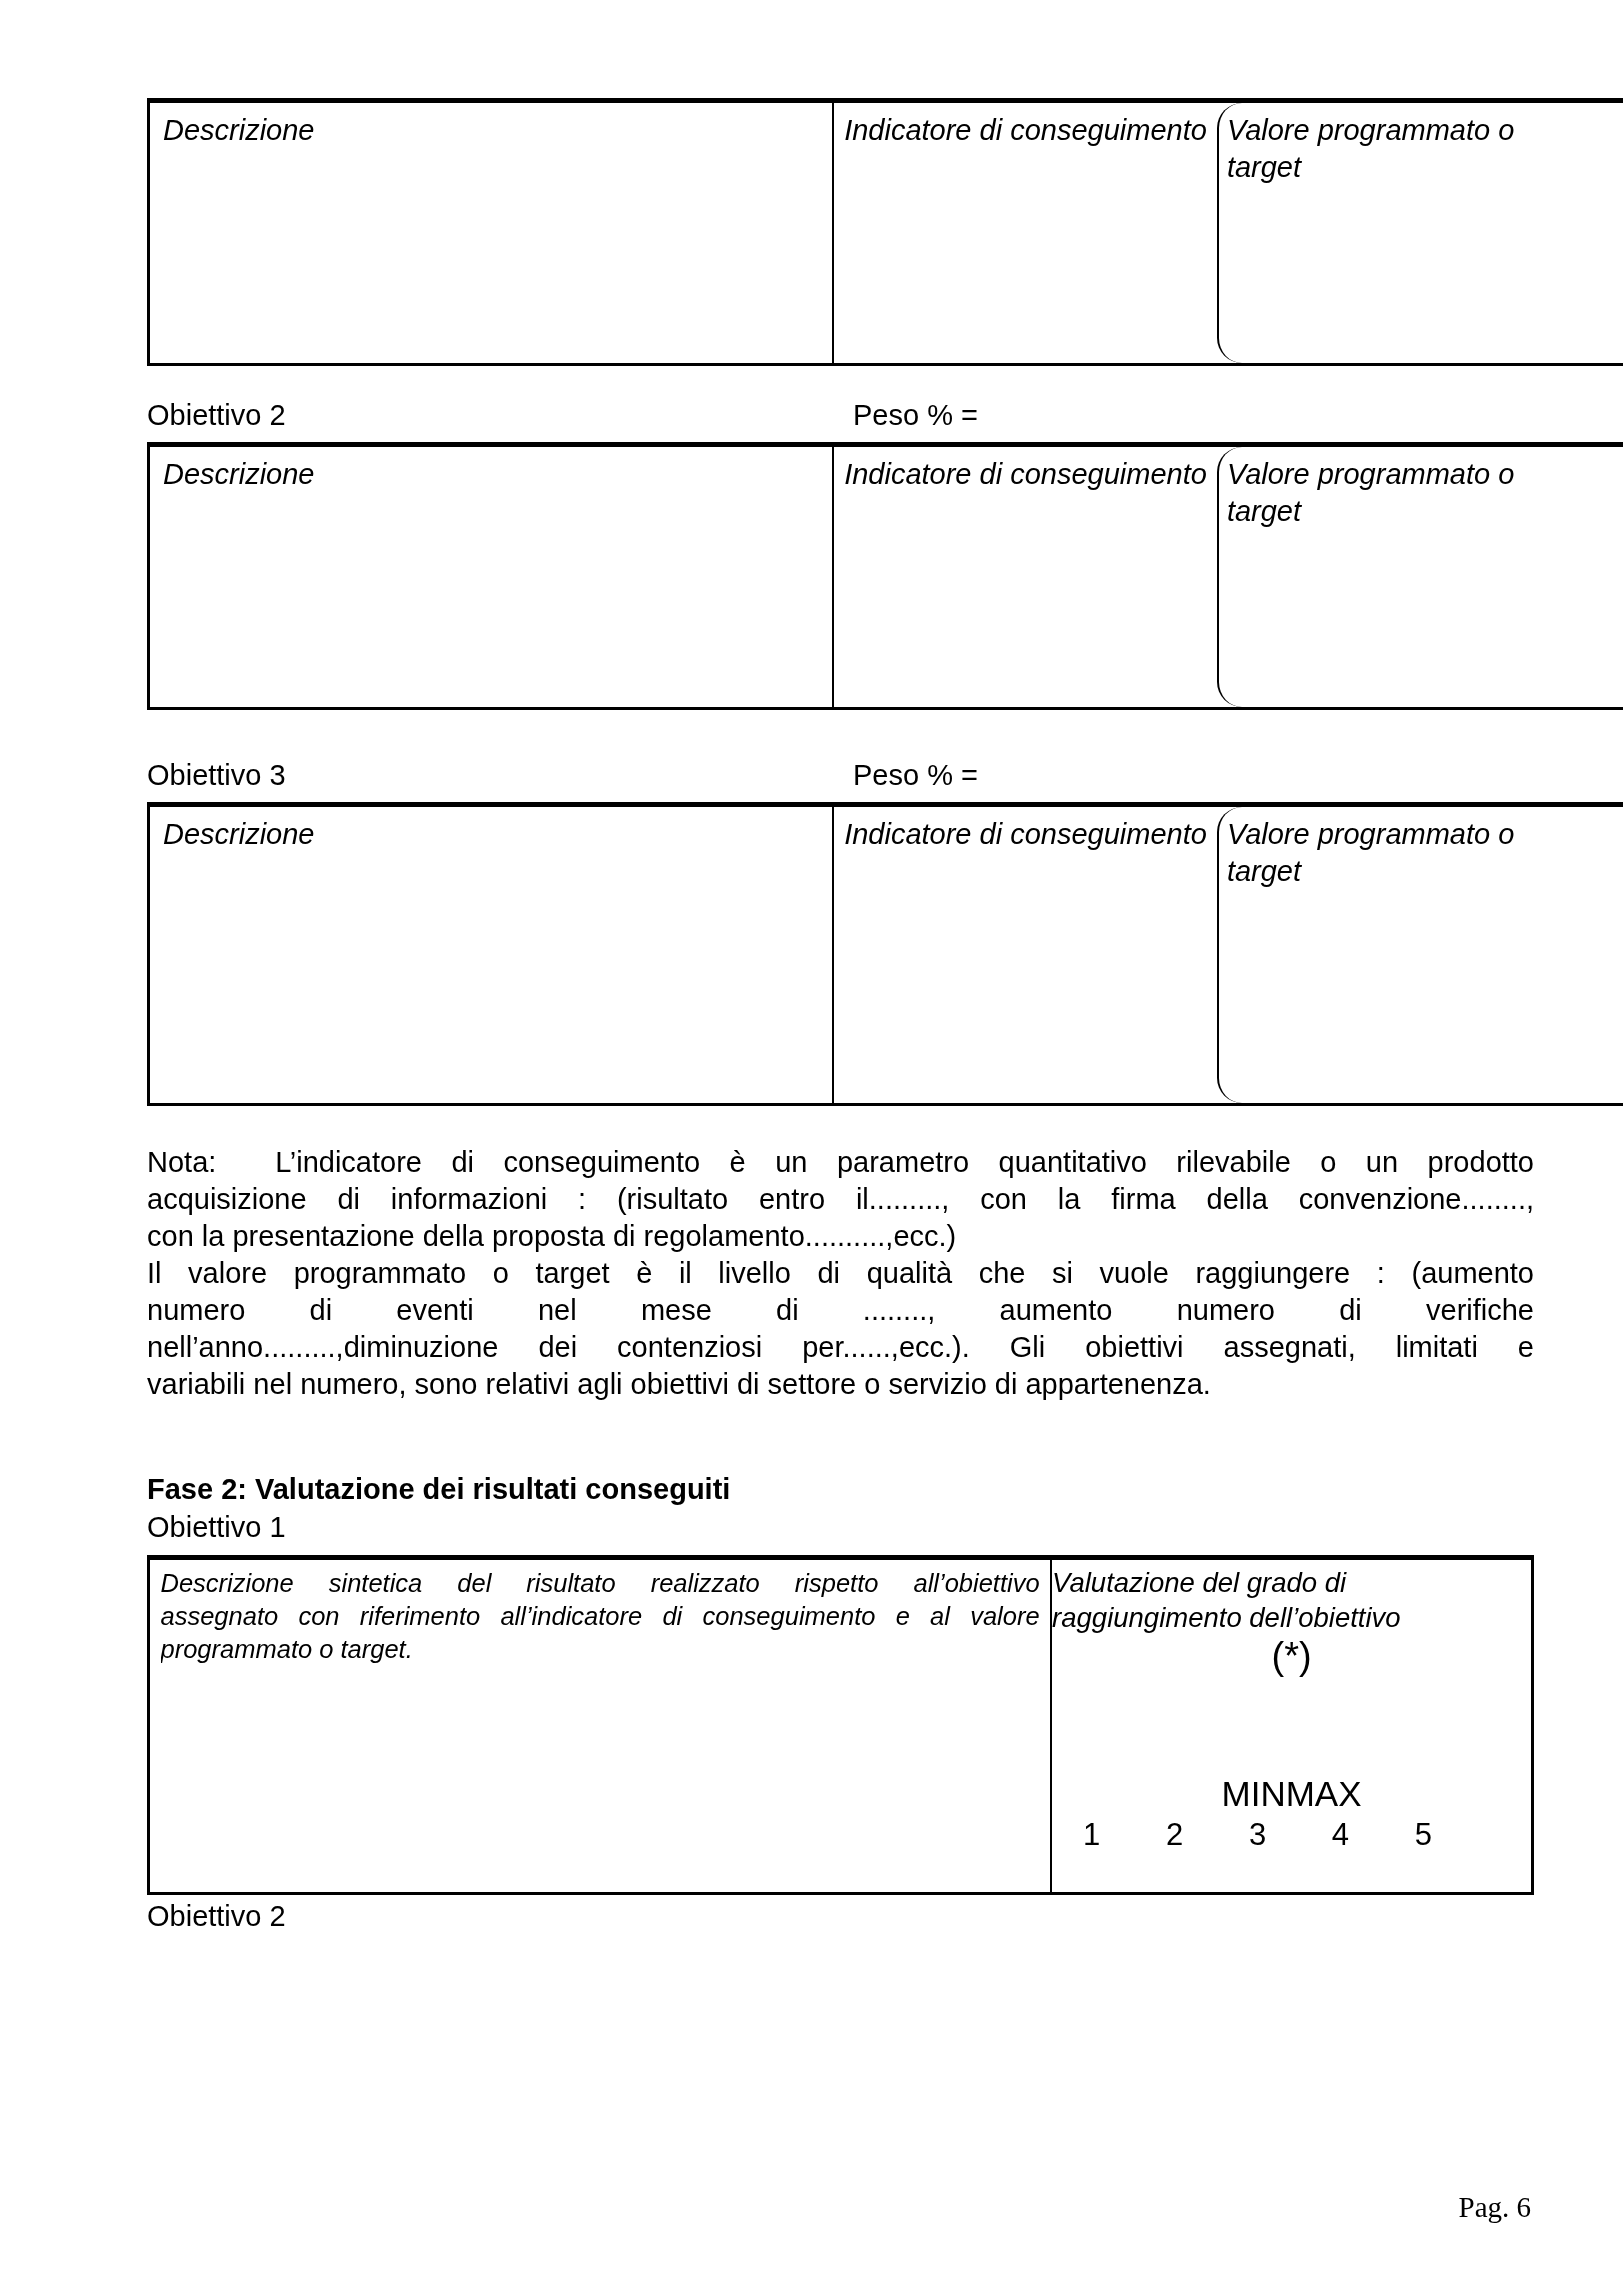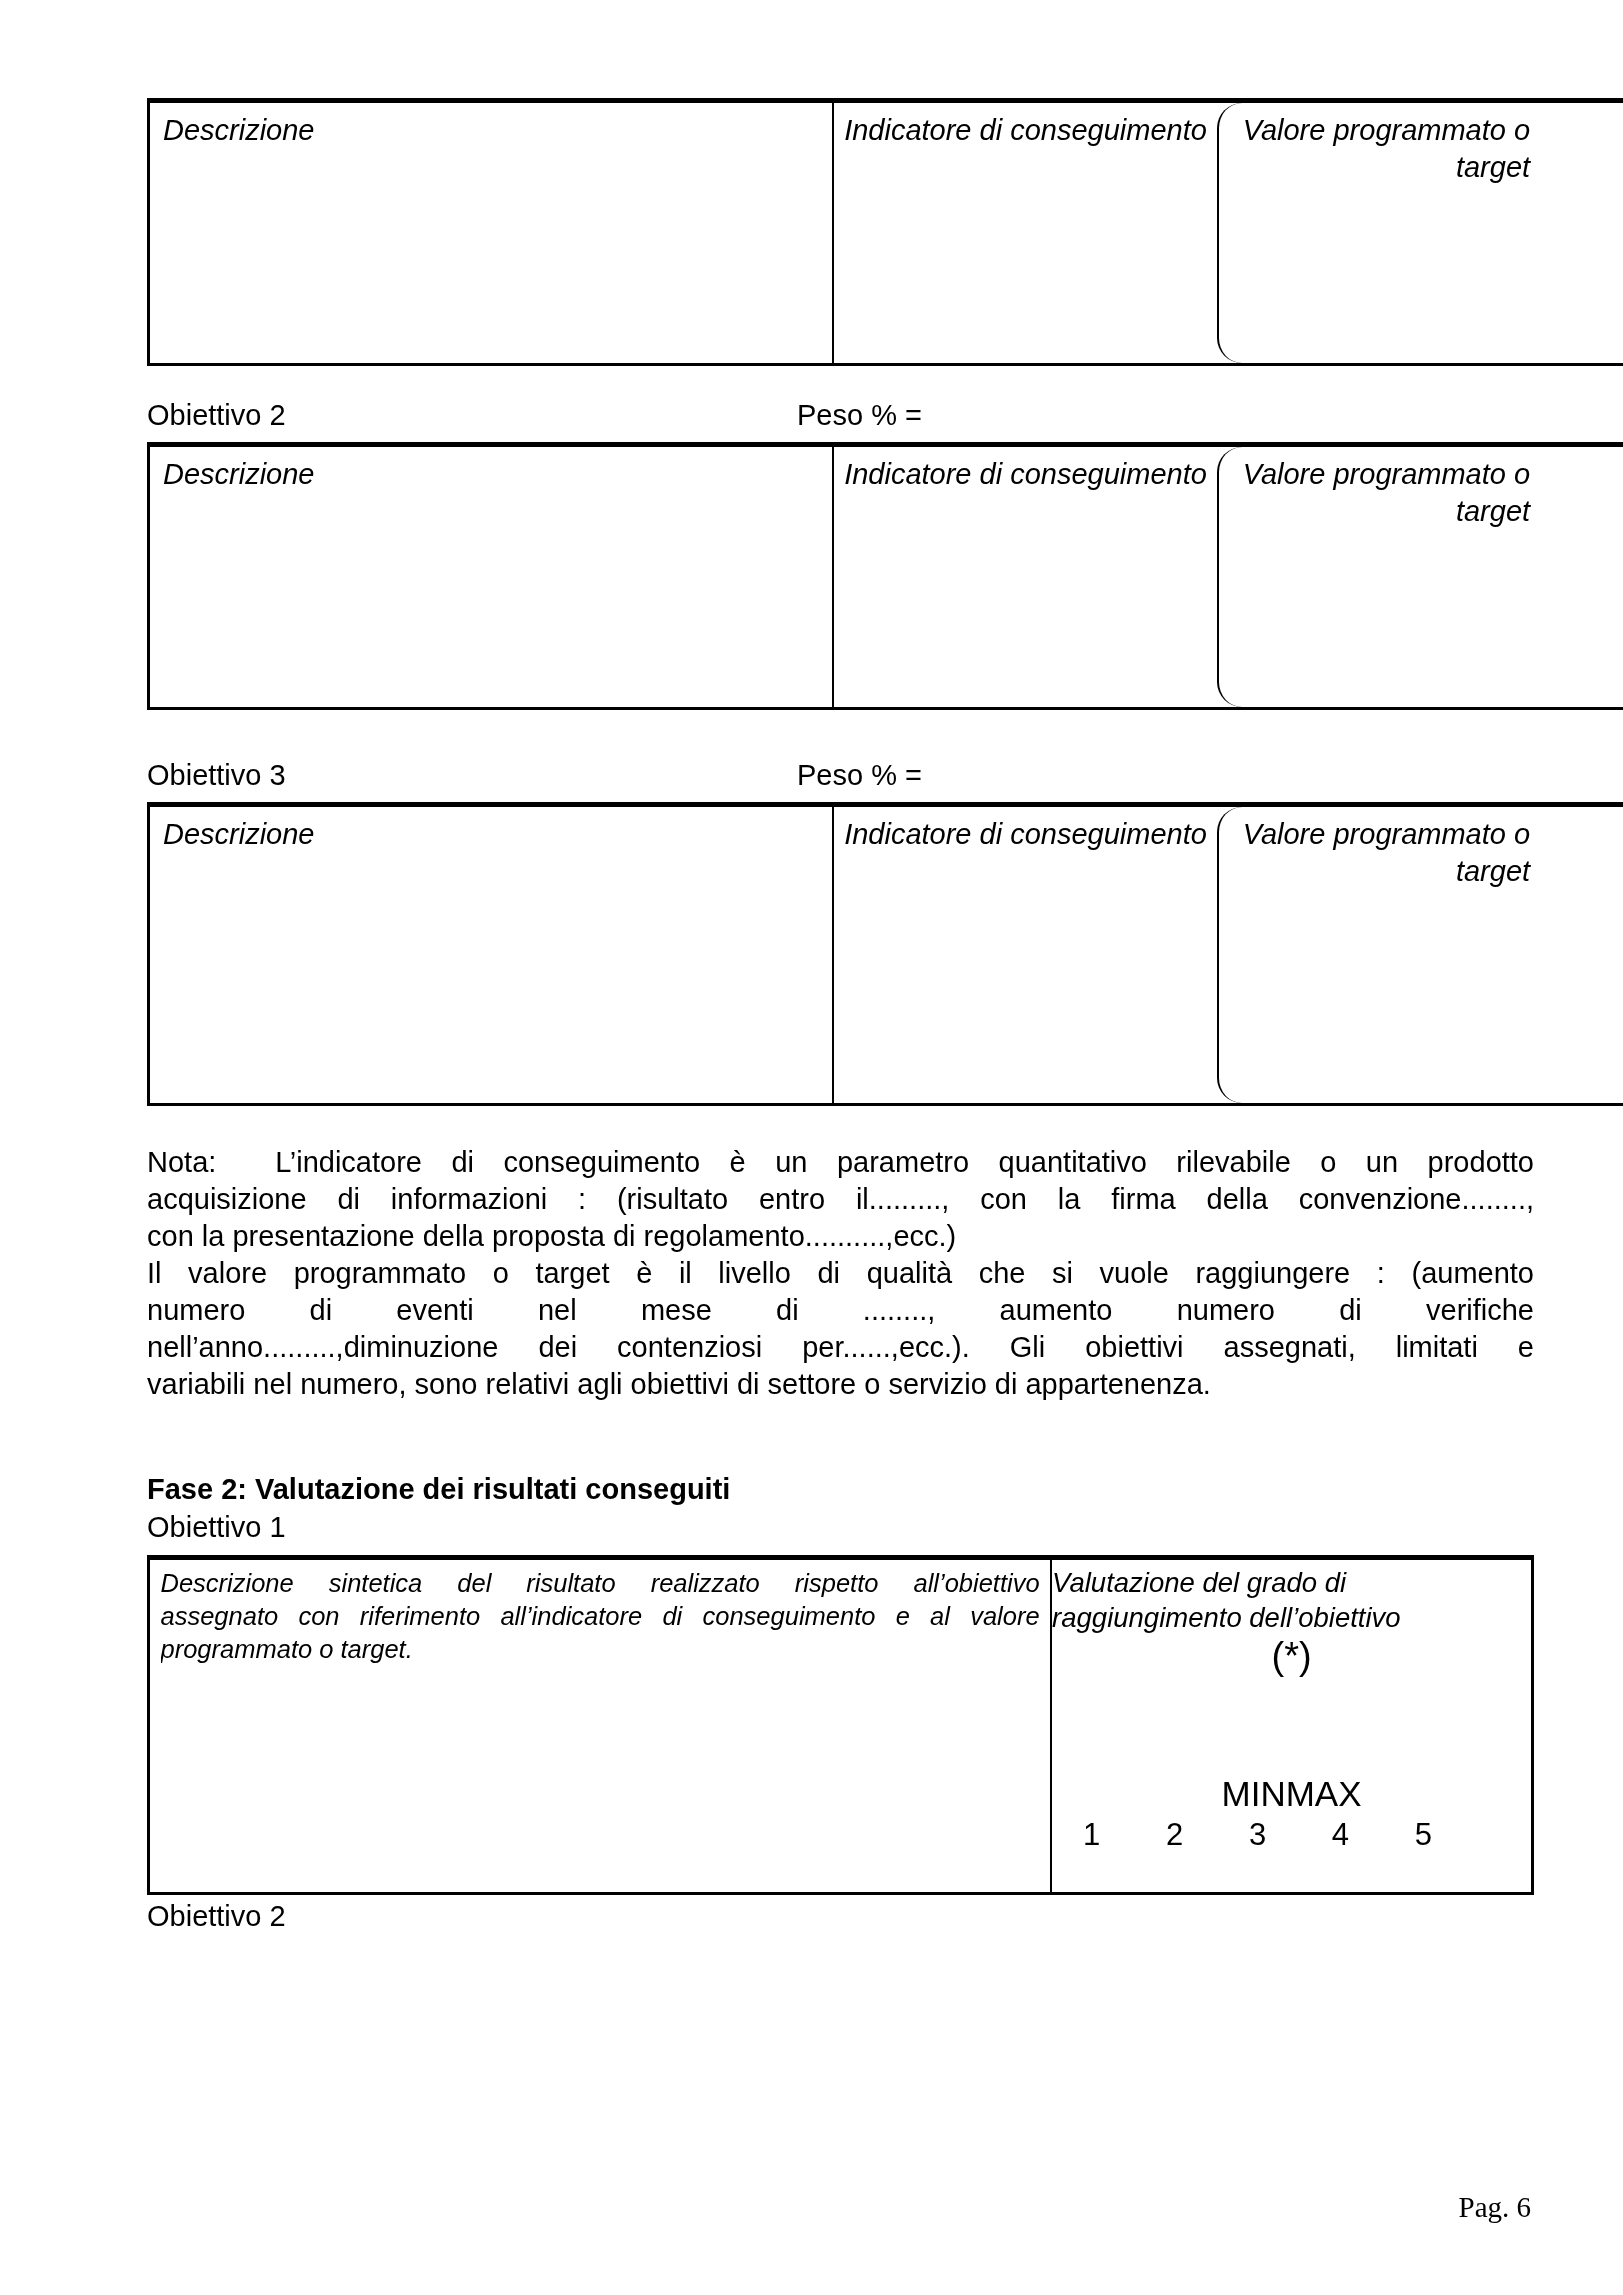--- a/index.html
+++ b/index.html
@@ -24,35 +24,35 @@
     width: 1567px;
     border: 3.9px solid #000;
     border-top-width: 5.9px;
     display: flex;
     align-items: stretch;
   }
   .obj-table .col { box-sizing: border-box; }
   .obj-table .col + .col { border-left: 2px solid #000; }
   .col-desc  { width: 682px; padding: 9.2px 13px; }
   .col-ind   { width: 385px;  padding: 9.2px 7.9px; text-align: center; }
-  .col-val   { width: 321px;  padding: 9.2px 7.9px; text-align: right; border-radius: 25px; }
+  .col-val   { width: 321px;  padding: 9.2px 7.9px; text-align: left; border-radius: 25px; }
   .hdr-italic { font-style: italic; font-size: 29px; line-height: 37px; }
   .t1 { height: 268px; margin-top: 98px; }
   .t2 { height: 268px; margin-top: 7.9px; }
   .t3 { height: 304px; margin-top: 7.9px; }
   
   .label-row {
     position: relative;
     height: 37px;
     font-size: 29px;
     line-height: 37px;
   }
   .lr-ob2 { margin-top: 31px; }
   .lr-ob3 { margin-top: 47px; }
-  .peso { position: absolute; left: 650px; top: 0; }
+  .peso { position: absolute; left: 706px; top: 0; }
   
   .nota {
     margin-top: 38px;
     font-size: 29px;
   }
   .jline {
     text-align: justify;
     text-align-last: justify;
     line-height: 37px;
     overflow: hidden;

